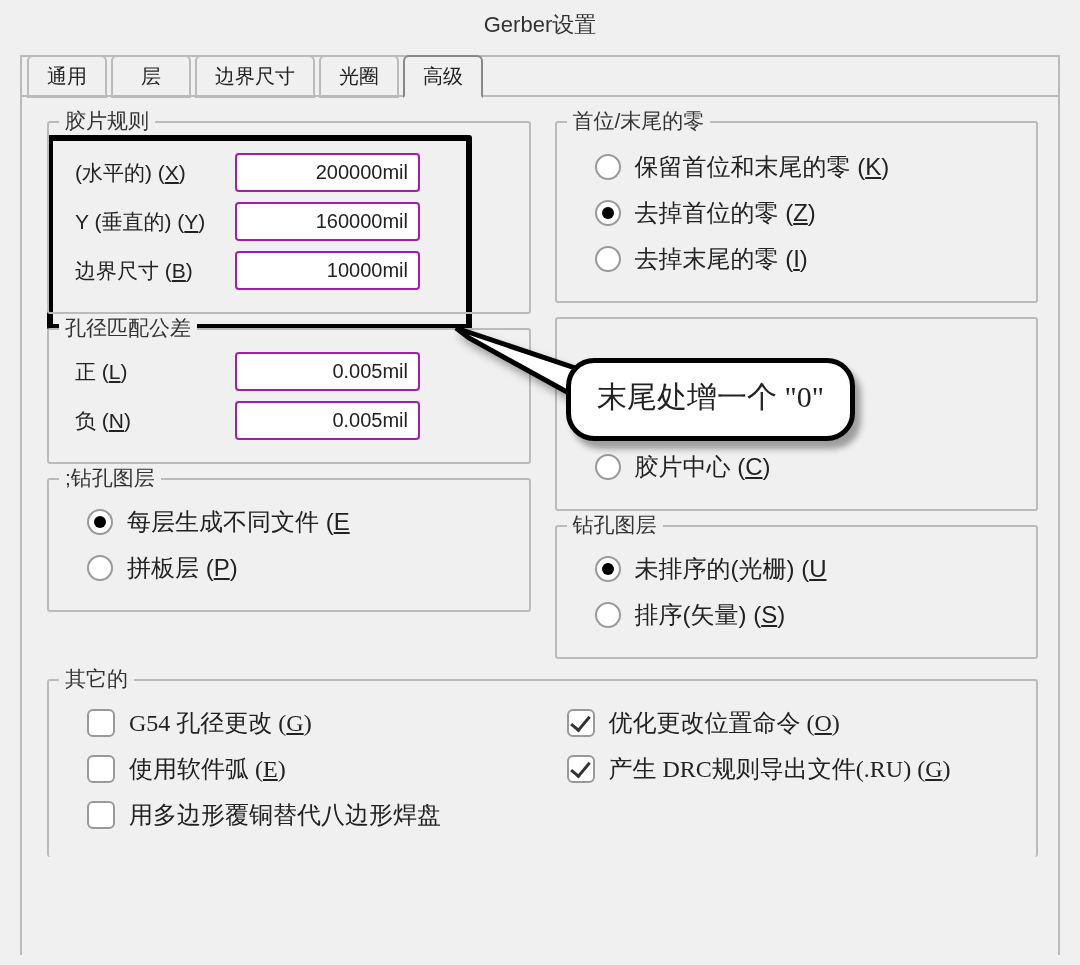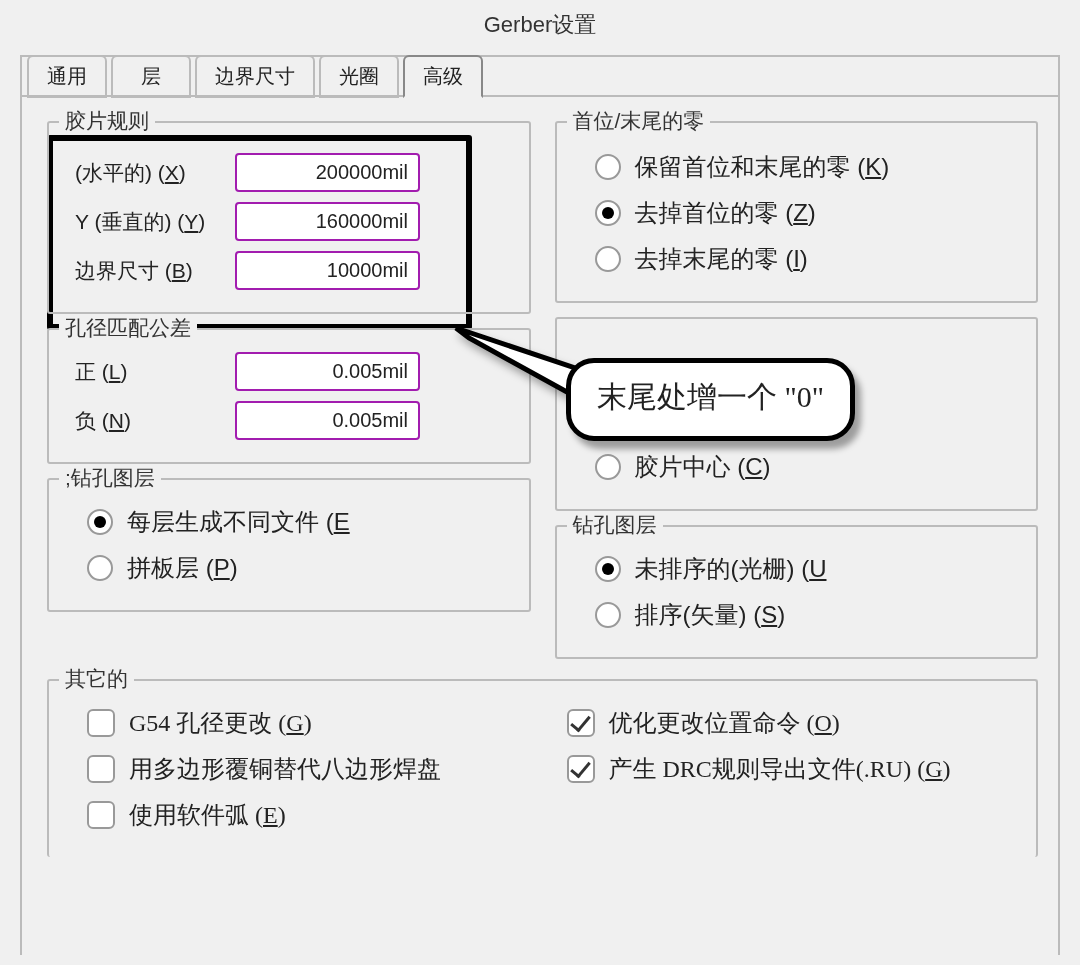--- a/index.html
+++ b/index.html
@@ -318,25 +318,25 @@
     <div class="group" style="border-bottom:none;font-family:Liberation Serif, serif;">
       <div class="group-title">其它的</div>
       <div class="others-inner">
         <div class="col">
           <div class="check-row">
             <div class="checkbox"></div>
             <span><span>G54 孔径更改</span> (<span class="hotkey">G</span>)</span>
           </div>
           <div class="check-row">
             <div class="checkbox"></div>
+            <span><span>使用软件弧</span> (<span class="hotkey">E</span>)</span>
+          </div>
+          <div class="check-row">
+            <div class="checkbox"></div>
             <span>用多边形覆铜替代八边形焊盘</span>
-          </div>
-          <div class="check-row">
-            <div class="checkbox"></div>
-            <span><span>使用软件弧</span> (<span class="hotkey">E</span>)</span>
           </div>
         </div>
         <div class="col">
           <div class="check-row">
             <div class="checkbox checked"></div>
             <span><span>优化更改位置命令</span> (<span class="hotkey">O</span>)</span>
           </div>
           <div class="check-row">
             <div class="checkbox checked"></div>
             <span><span>产生 DRC规则导出文件(.RU)</span> (<span class="hotkey">G</span>)</span>

